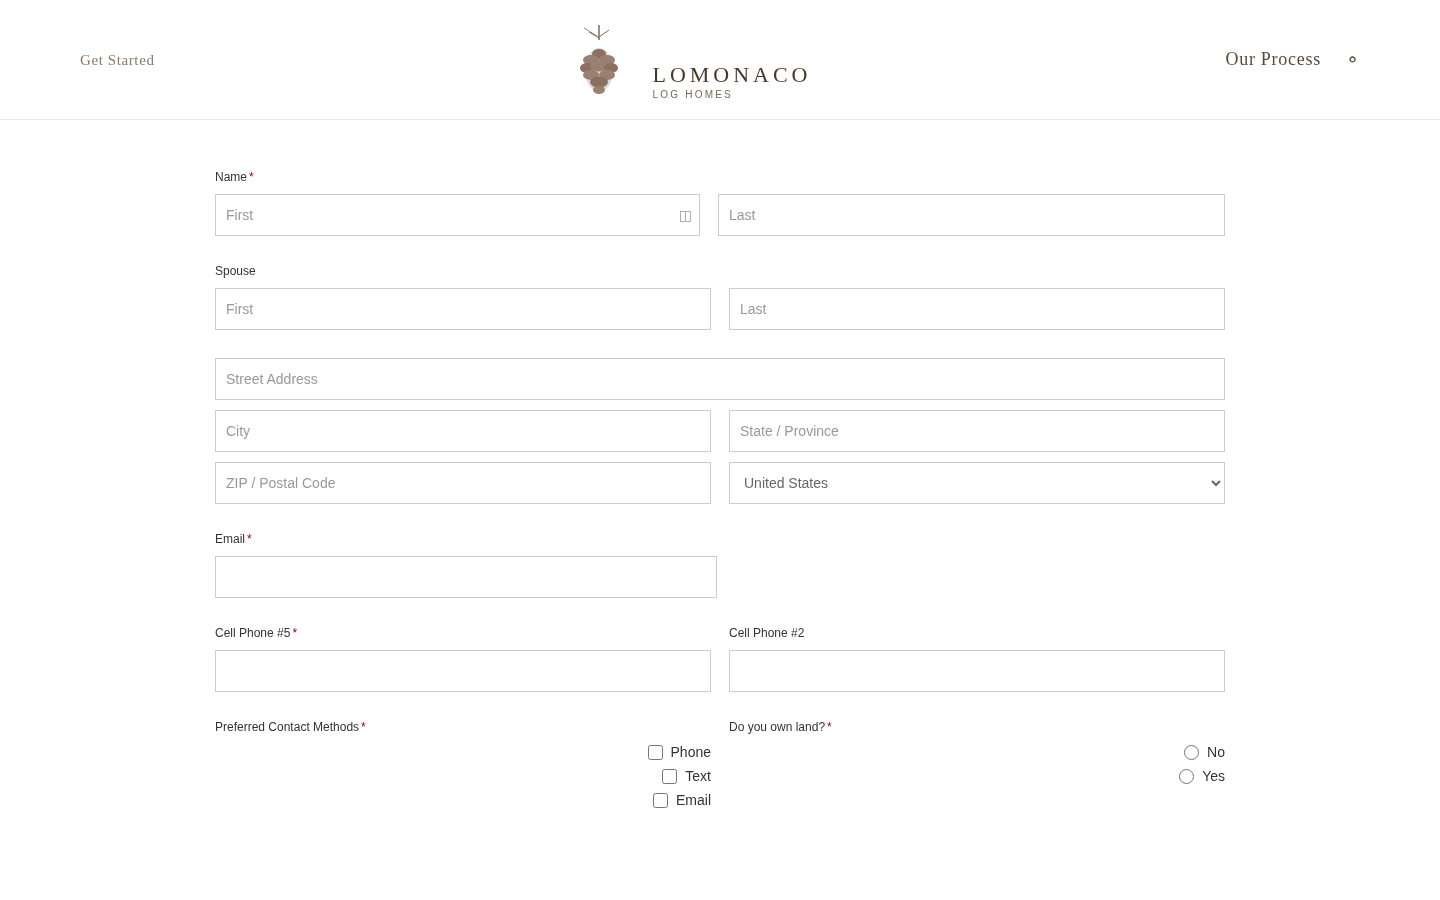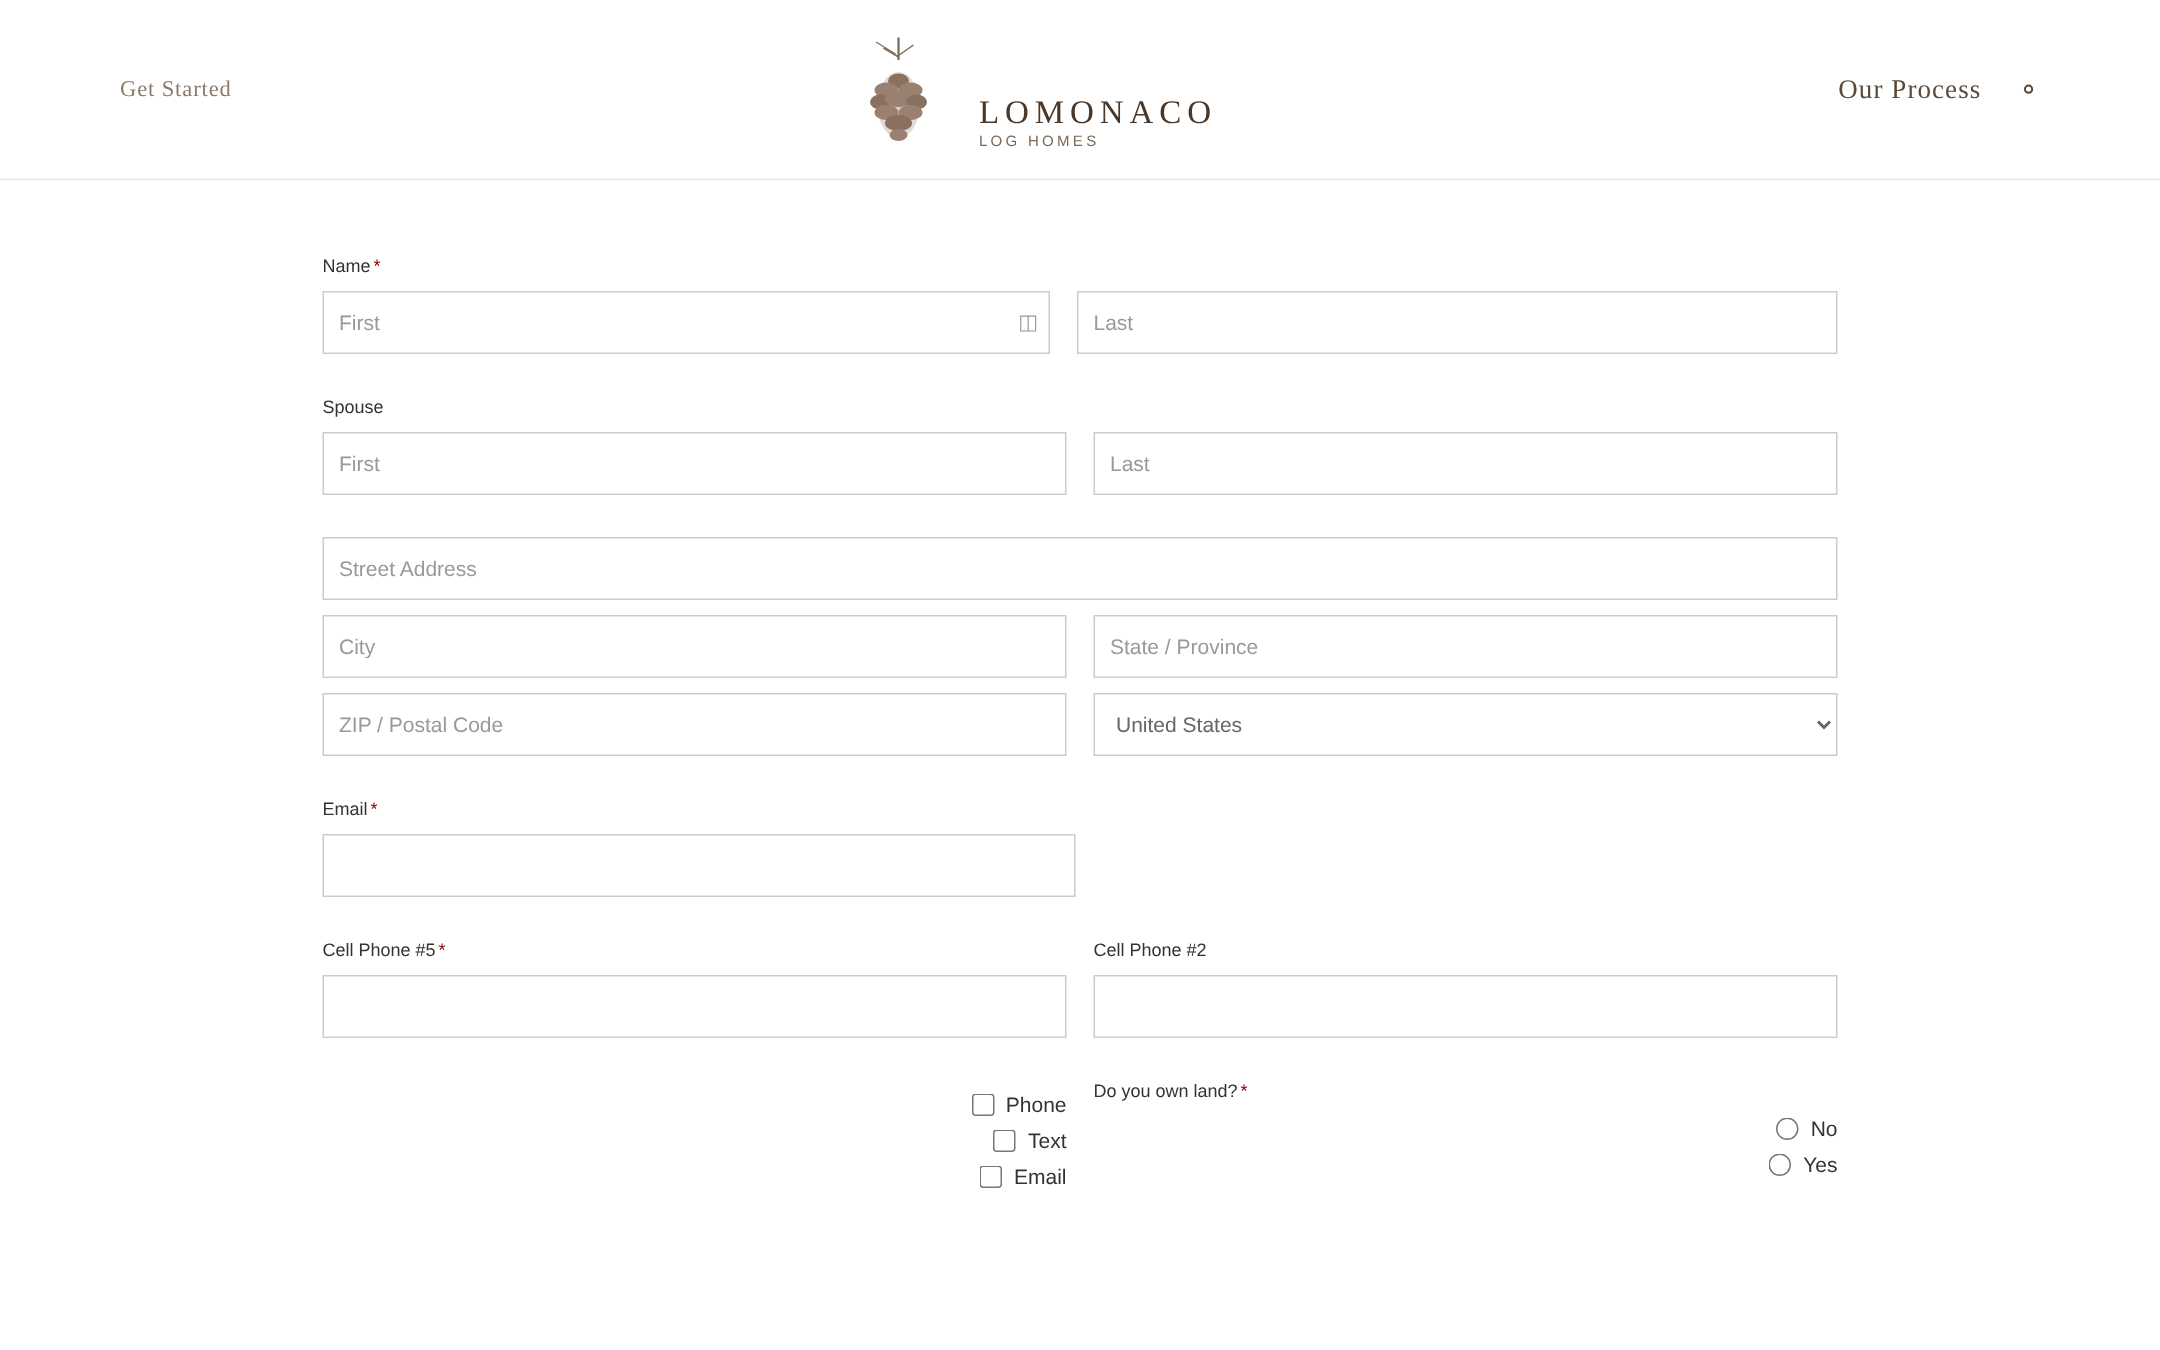--- a/index.html
+++ b/index.html
@@ -294,20 +294,23 @@
         <div class="form-section-label">
           <span>Cell Phone #2</span>
         </div>
         <input type="tel" style="width: 100%;">
       </div>
     </div>
   </div>
 
   <div class="two-col-section">
     <div class="col-half">
+      <div class="form-section-label">
+        <span>Preferred Contact Methods</span><span class="required-star">*</span>
+      </div>
       <div class="checkbox-group">
         <label>
           <input type="checkbox" style="">
           <span>Phone</span>
         </label>
         <label>
           <input type="checkbox" style="">
           <span>Text</span>
         </label>
         <label>

